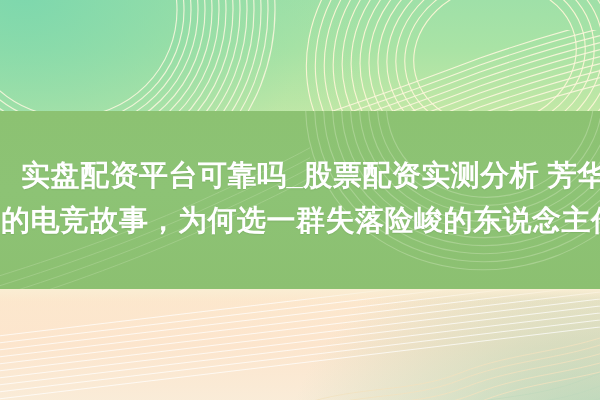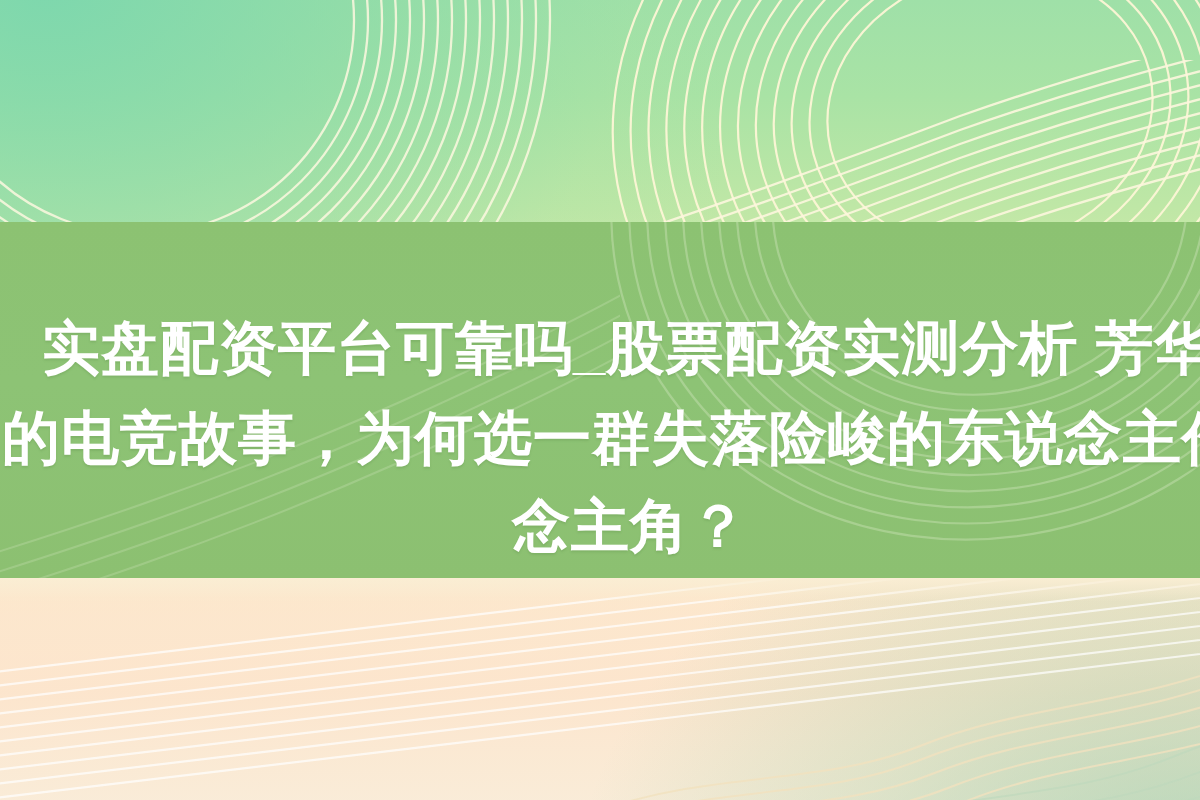--- a/index.html
+++ b/index.html
@@ -260,18 +260,17 @@
           <path d="M-20,230 C60,206 140,180 230,140 C285,115 320,98 345,84"></path>
           <path d="M-20,240 C60,216 140,190 230,150 C285,125 320,108 345,94"></path>
         </g>
       </svg>
     </div>
   </div>
 
   <div class="headline">
     <div class="hl-line hl-line-1">实盘配资平台可靠吗_股票配资实测分析 芳华热</div>
     <div class="hl-line hl-line-2">的电竞故事，为何选一群失落险峻的东说念主作念主角</div>
-    <div class="hl-line hl-line-3">念主角？</div>
   </div>
 
   <div class="bottom-sheen"></div>
 
 </div>
 
 </body></html>

